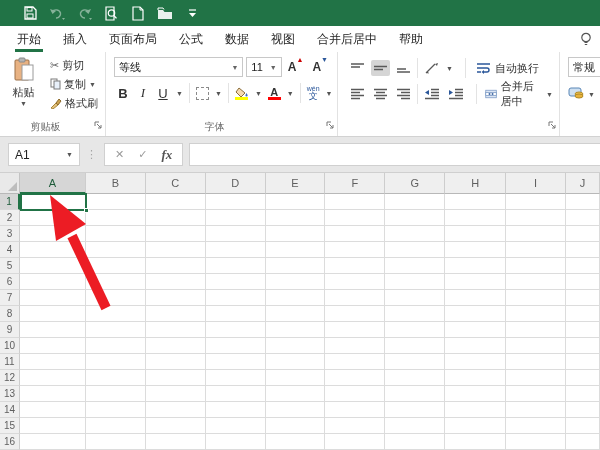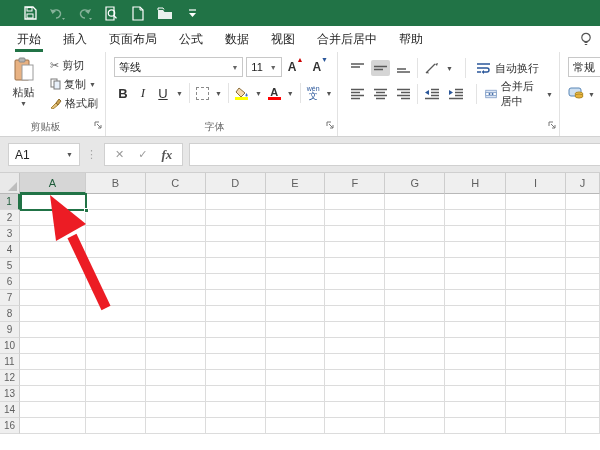--- a/index.html
+++ b/index.html
@@ -558,20 +558,33 @@
         <div class="cell" style="width: 60px;"></div>
         <div class="cell" style="width: 60px;"></div>
         <div class="cell" style="width: 60px;"></div>
         <div class="cell" style="width: 60px;"></div>
         <div class="cell" style="width: 60px;"></div>
         <div class="cell" style="width: 61px;"></div>
         <div class="cell" style="width: 60px;"></div>
         <div class="cell" style="width: 34px;"></div>
       </div>
       <div class="sheetrow">
+        <div class="rowh">15</div>
+        <div class="cell" style="width: 66px;"></div>
+        <div class="cell" style="width: 60px;"></div>
+        <div class="cell" style="width: 60px;"></div>
+        <div class="cell" style="width: 60px;"></div>
+        <div class="cell" style="width: 60px;"></div>
+        <div class="cell" style="width: 60px;"></div>
+        <div class="cell" style="width: 60px;"></div>
+        <div class="cell" style="width: 61px;"></div>
+        <div class="cell" style="width: 60px;"></div>
+        <div class="cell" style="width: 34px;"></div>
+      </div>
+      <div class="sheetrow">
         <div class="rowh">16</div>
         <div class="cell" style="width: 66px;"></div>
         <div class="cell" style="width: 60px;"></div>
         <div class="cell" style="width: 60px;"></div>
         <div class="cell" style="width: 60px;"></div>
         <div class="cell" style="width: 60px;"></div>
         <div class="cell" style="width: 60px;"></div>
         <div class="cell" style="width: 60px;"></div>
         <div class="cell" style="width: 61px;"></div>
         <div class="cell" style="width: 60px;"></div>

